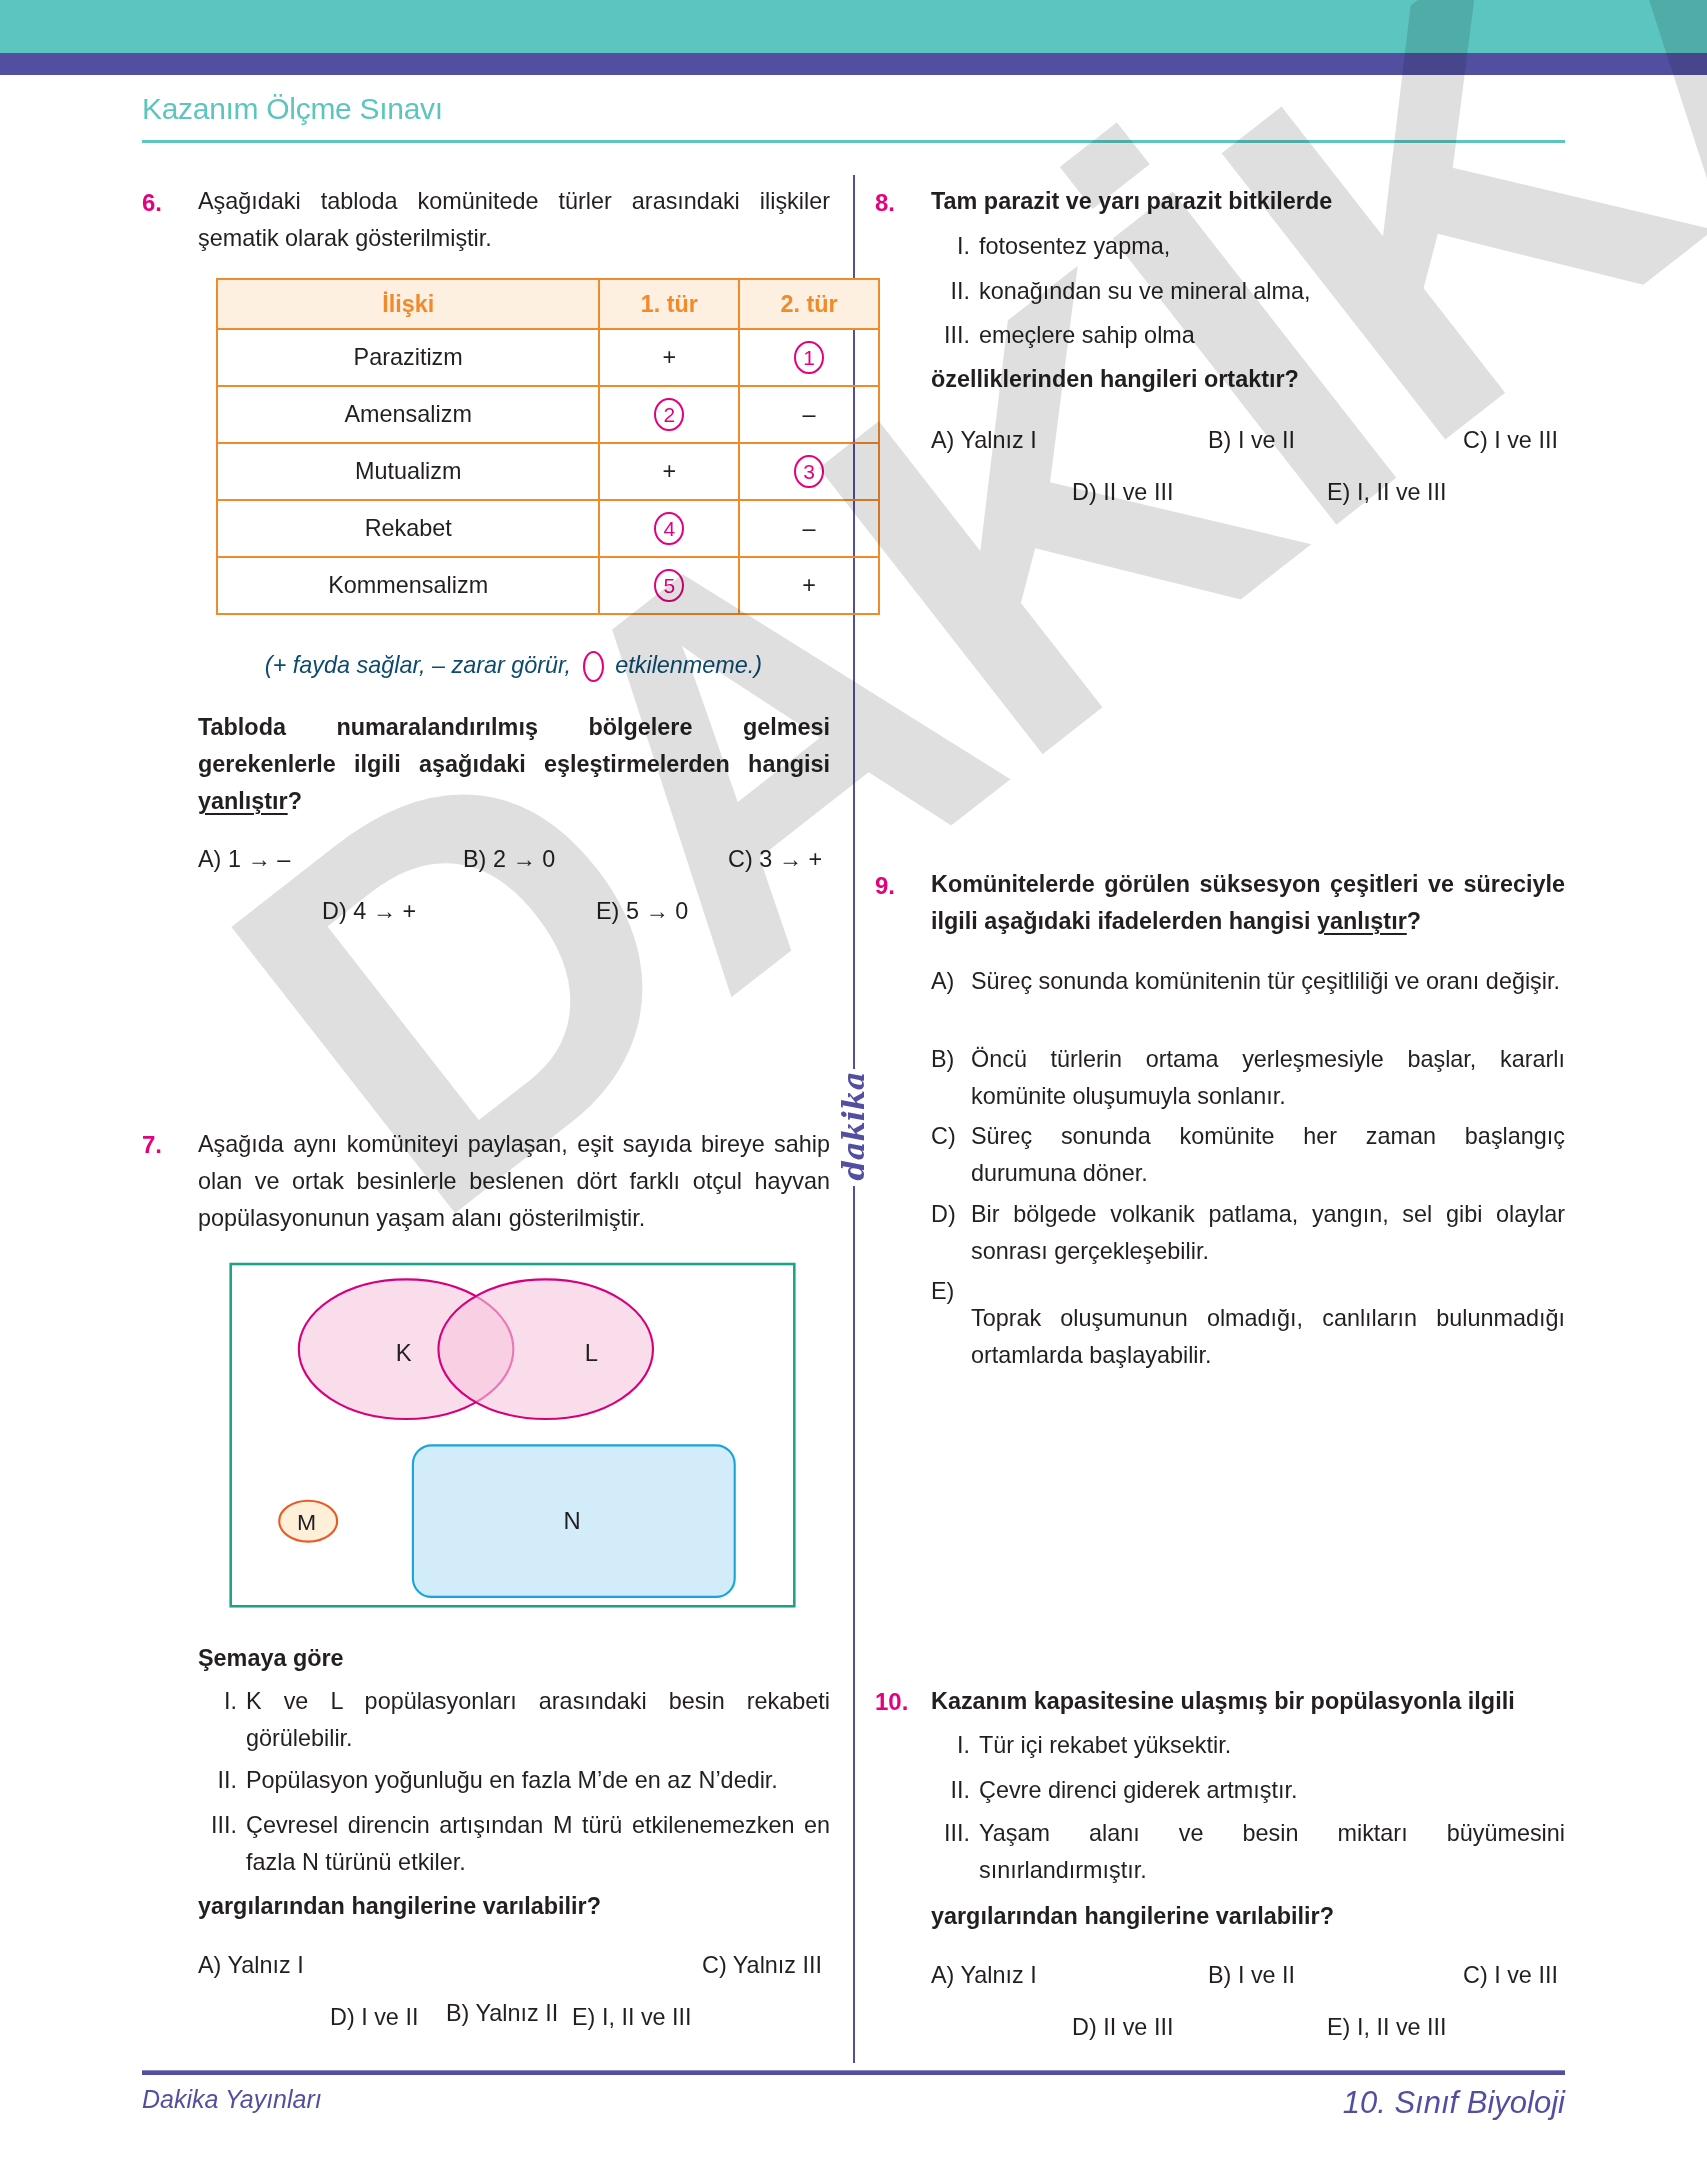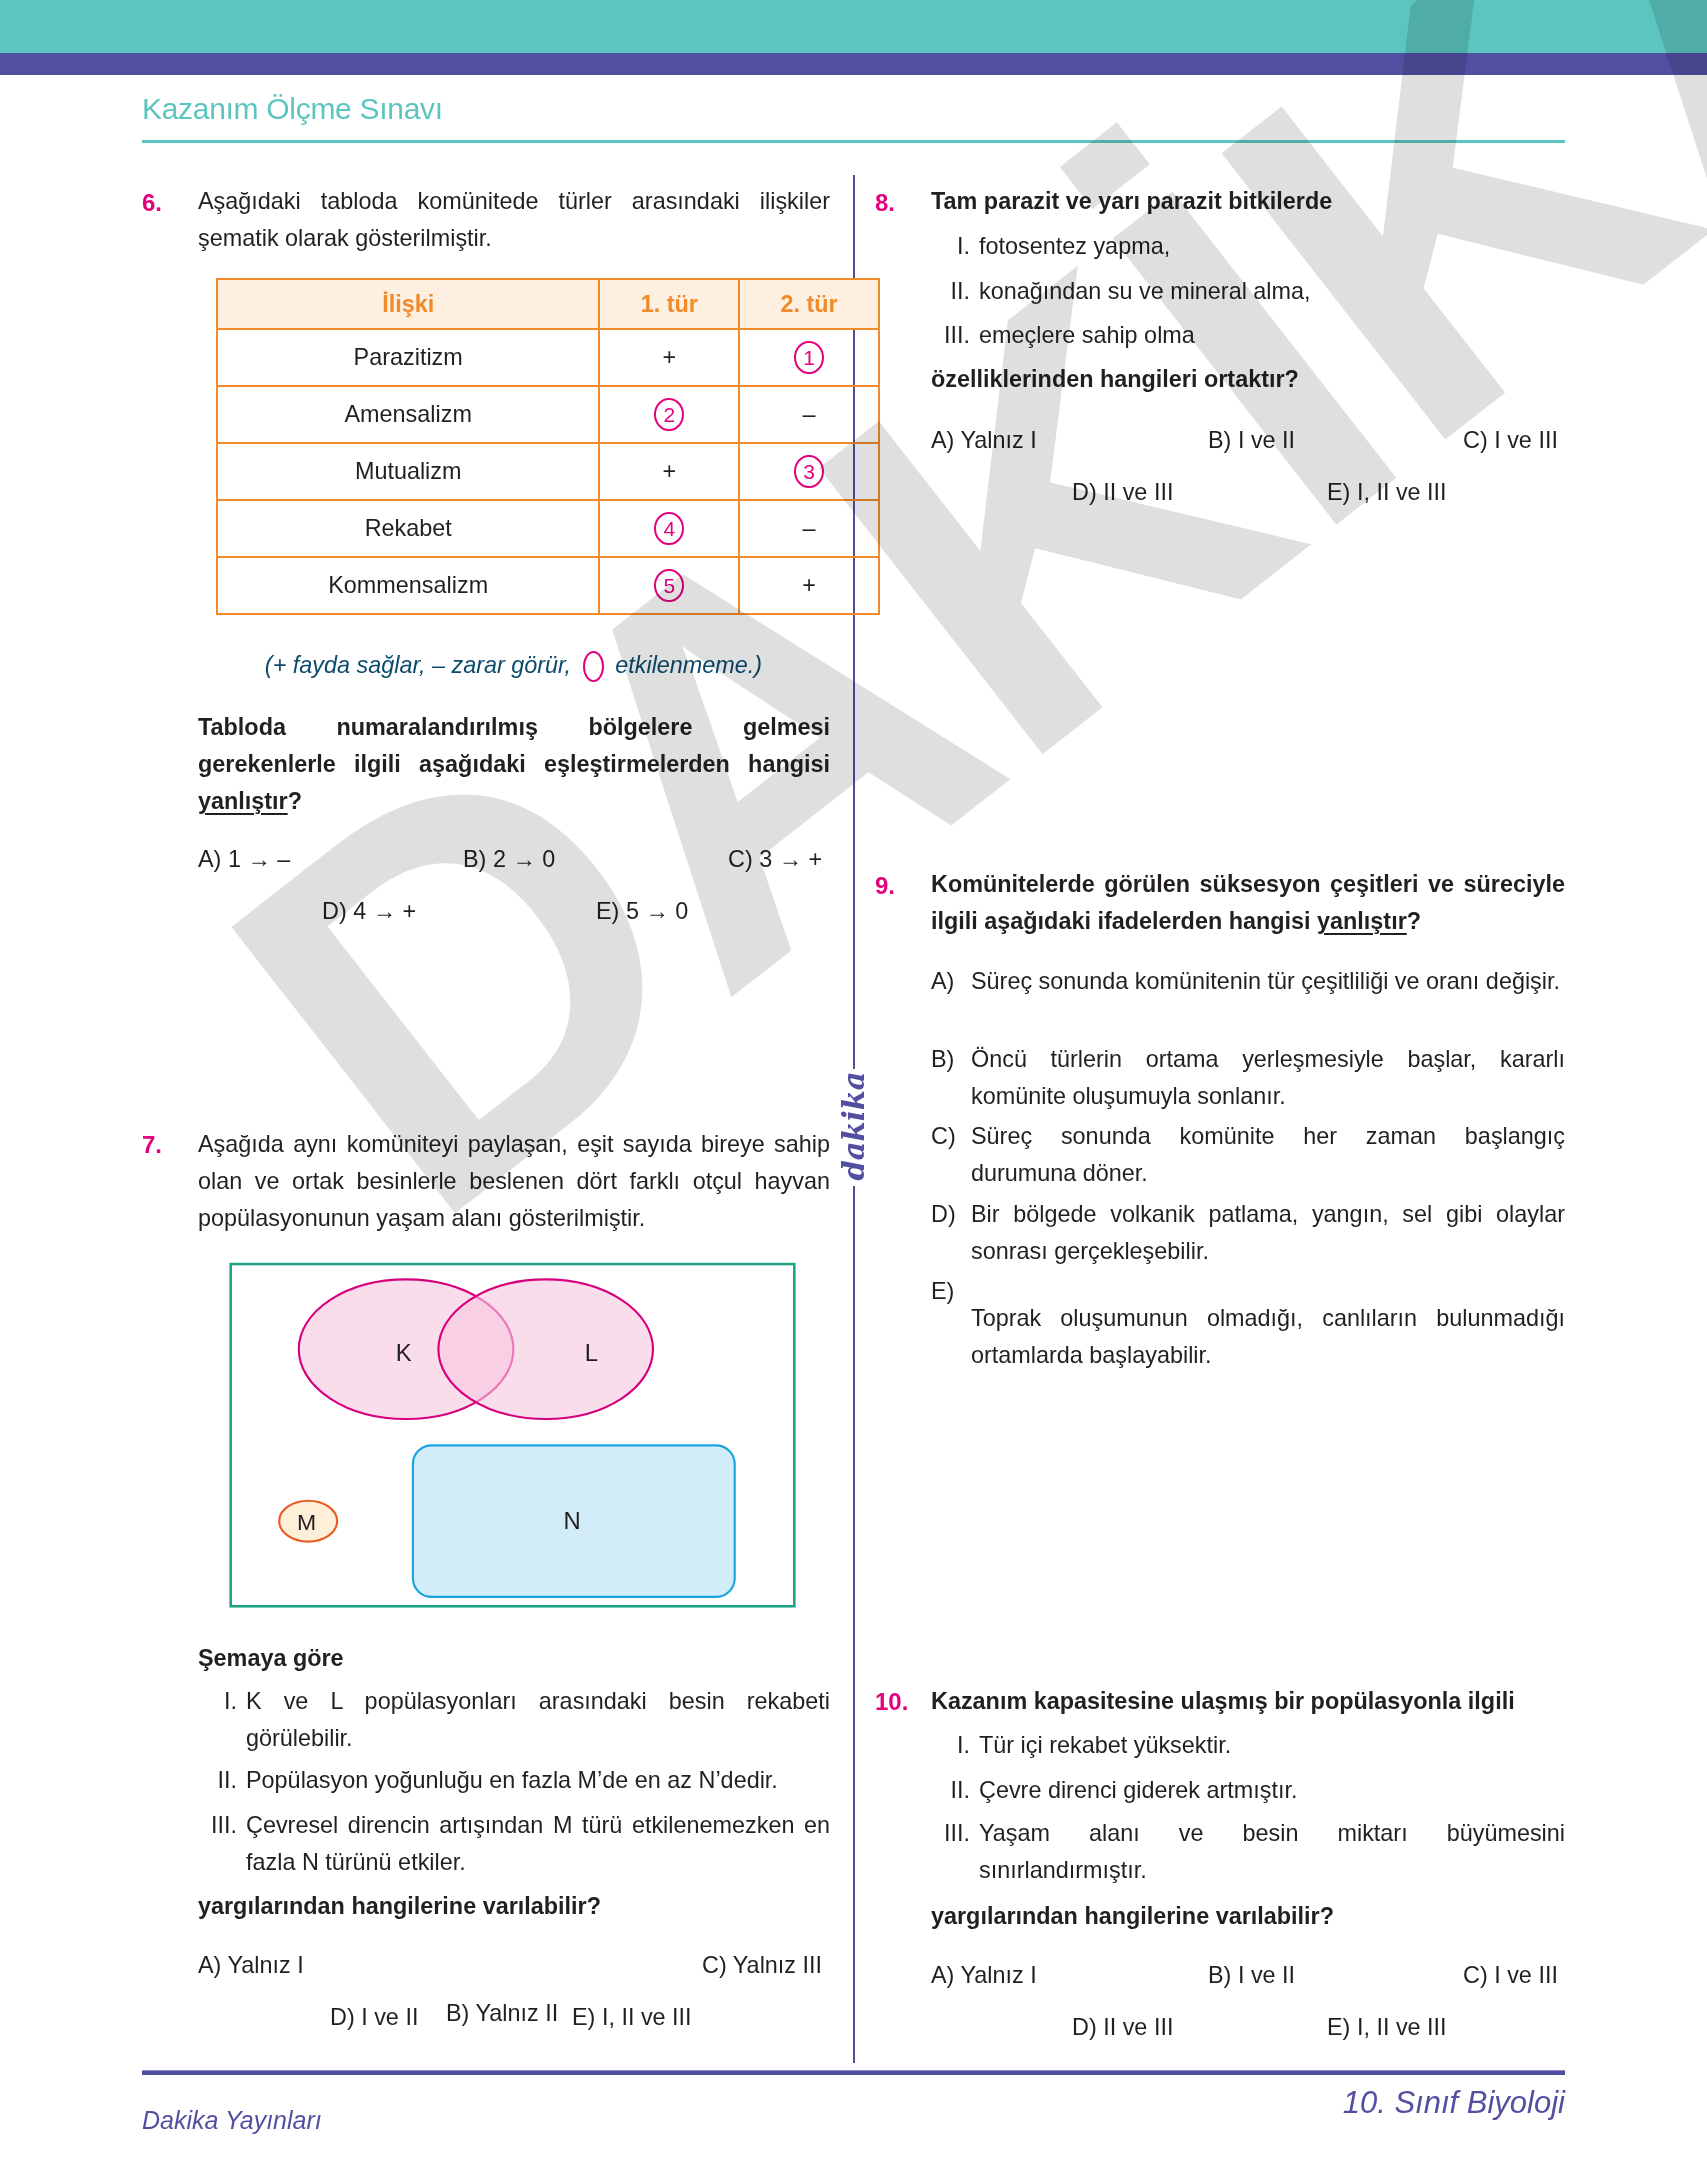--- a/index.html
+++ b/index.html
@@ -24,21 +24,21 @@
   .item .rom { position:absolute; left:0; }
   .item .body { margin-left:48px; display:block; text-align:justify; }
   table.rel { position:absolute; left:216px; top:278px; width:664px; border-collapse:collapse; }
   table.rel td, table.rel th { border:2.6px solid #f08a2a; text-align:center; font-size:23.4px; height:55px; padding:0; }
   table.rel th { background:#fdf0e0; color:#f08a2a; font-weight:bold; height:48px; }
   .circ { display:inline-block; width:25.6px; height:29px; border:2.1px solid #e5007e; border-radius:50%;
           color:#e5007e; font-size:21px; line-height:29px; text-align:center; }
   .legend { left:216px; top:651px; width:595px; text-align:center; font-size:23.4px; font-style:italic; color:#0c4a6e; }
   .legend .oval { display:inline-block; width:17px; height:27px; border:2.1px solid #e5007e; border-radius:50%; vertical-align:middle; margin:0 5.1px; }
   .footer-rule { left:142px; top:2070px; width:1423px; height:4.3px; background:#524fa0; border-top:0.9px solid #8c8ac6; }
-  .footer-left { left:142px; top:2085px; font-size:25px; font-style:italic; color:#524fa0;margin-top:21px; }
+  .footer-left { left:142px; top:2085px; font-size:25px; font-style:italic; color:#524fa0; }
   .footer-right { right:142px; top:2085px; font-size:31px; font-style:italic; color:#524fa0; }
   .watermark { left:128px; top:852px; font-size:528px; font-weight:bold; color:#000; opacity:0.12;
                transform-origin:left top; transform:rotate(-38deg); white-space:nowrap; letter-spacing:-8.5px; pointer-events:none; }
   .diagram { left:229px; top:1262px; width:567px; height:348px; }
 </style>
 </head>
 <body>
 
 <div class="abs bar-teal"></div>
 <div class="abs bar-purple"></div>

